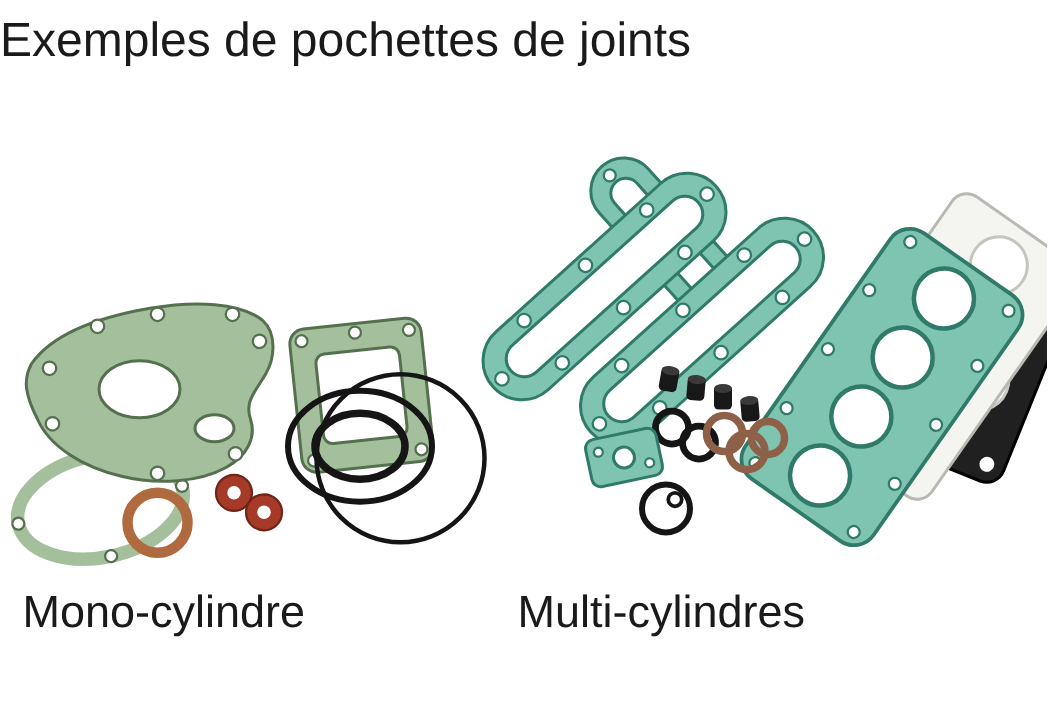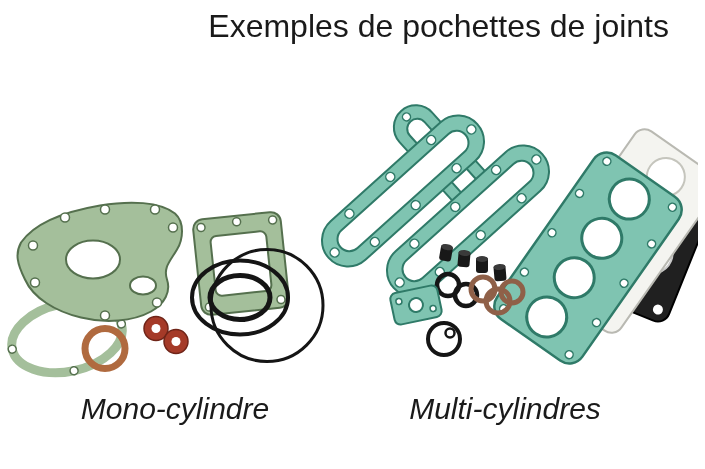--- a/index.html
+++ b/index.html
@@ -4,30 +4,30 @@
 <style>
   html,body{margin:0;padding:0;}
   body{
     width:705px;height:469px;background:#ffffff;
     font-family:"Liberation Sans",sans-serif;
     overflow:hidden;
   }
   .page{position:relative;width:705px;height:469px;background:#ffffff;overflow:hidden;}
   .title{
     position:absolute;top:8px;left:0;width:669px;margin:0;
-    text-align:right;font-size:32px;font-weight:400;color:#1a1a1a;line-height:1.18;
+    text-align:left;font-size:32px;font-weight:400;color:#1a1a1a;line-height:1.18;
   }
   .title .line{display:block;}
   .photo{position:absolute;}
   .photo-mono{left:5px;top:186px;width:330px;height:208px;}
   .photo-multi{left:298px;top:92px;width:400px;height:302px;}
   .photo svg{width:100%;height:100%;display:block;}
   .caption{
     position:absolute;top:392px;font-size:30px;font-weight:400;
-    color:#1a1a1a;text-align:center;white-space:nowrap;font-style:italic;
+    color:#1a1a1a;text-align:left;white-space:nowrap;
   }
   .caption-mono{left:15px;width:320px;}
   .caption-multi{left:345px;width:320px;}
 </style>
 </head>
 <body>
 
 <div class="page">
 
   <h1 class="title">

